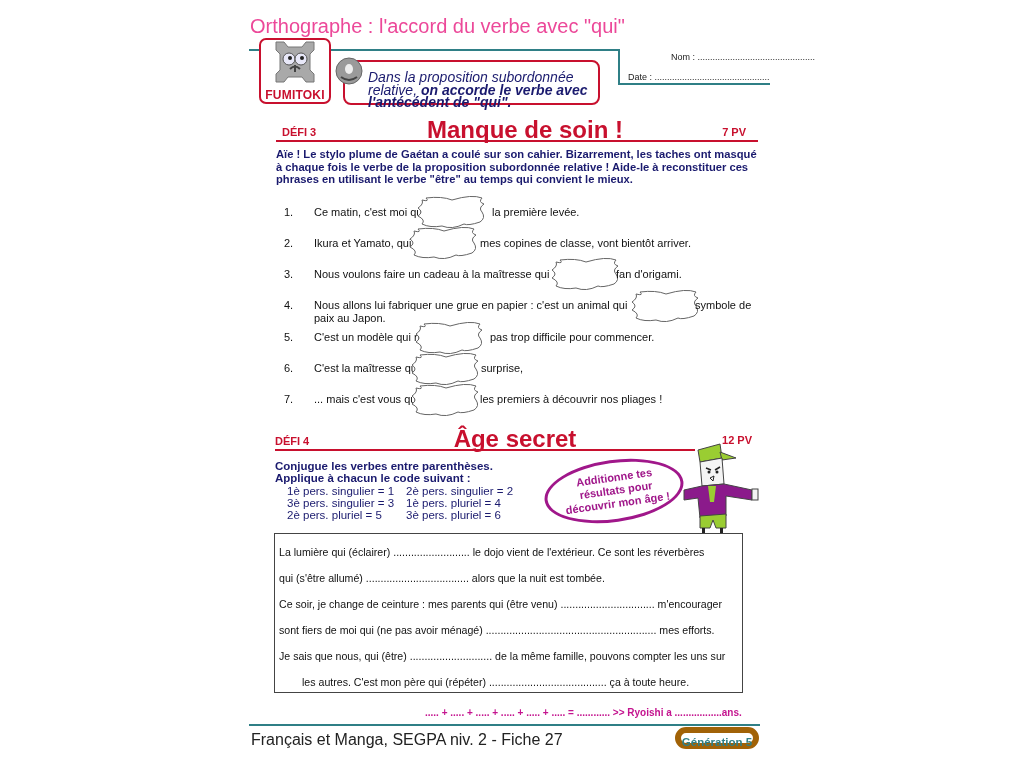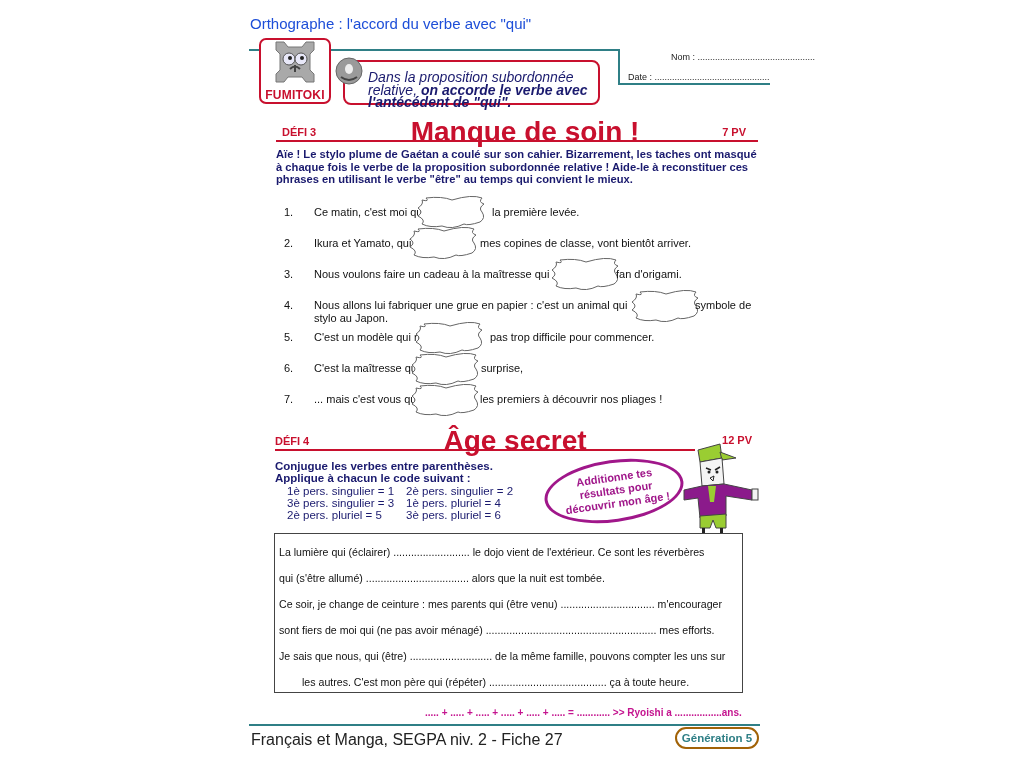--- a/index.html
+++ b/index.html
@@ -1,21 +1,21 @@
 <!DOCTYPE html>
 <html><head>
 <meta charset="utf-8">
 <style>
   * { box-sizing: border-box; margin: 0; padding: 0; }
   body {
     width: 1024px; height: 768px; background: #ffffff; position: relative; overflow: hidden;
     font-family: "Liberation Sans", "DejaVu Sans", sans-serif; color: #111;
   }
   .abs { position: absolute; }
-  .page-title { left: 250px; top: 15px; font-size: 15px; color: #1d4ed8; }
+  .page-title { left: 250px; top: 15px; font-size: 20px; color: #ec4899; }
 
   
   .teal-line { background: #2f7f86; height: 2px; }
   .teal-v { background: #2f7f86; width: 2px; }
 
   
   .fumi-box {
     left: 259px; top: 38px; width: 72px; height: 66px; border: 2px solid #c8102e;
     border-radius: 7px; background: #fff;
   }
@@ -28,21 +28,21 @@
   }
   .tip-face { left: 335px; top: 57px; width: 28px; height: 28px; }
   .tip-text { left: 368px; top: 71px; width: 228px; font-size: 14px; line-height: 12.5px; color: #1a1a6e; font-style: italic; }
   .tip-text b { font-weight: bold; }
 
   .name-line { left: 628px; top: 52px; font-size: 9px; color: #222; white-space: nowrap; padding-left: 43px; }
   .date-line { left: 628px; top: 72px; font-size: 9px; color: #222; white-space: nowrap; }
 
   
   .defi-label { font-size: 11px; font-weight: bold; color: #c8102e; }
-  .defi-title { font-size: 28px; font-weight: bold; color: #c8102e; text-align: center; }
+  .defi-title { font-size: 24px; font-weight: bold; color: #c8102e; text-align: center; }
   .defi-pv { font-size: 11px; font-weight: bold; color: #c8102e; text-align: right; }
   .red-rule { background: #c8102e; height: 2px; }
 
   .intro { font-size: 11.2px; font-weight: bold; color: #1a1a6e; line-height: 12.5px; }
 
   .item-num { font-size: 11px; color: #111; }
   .item-text { font-size: 11px; color: #111; white-space: nowrap; }
   .blot { position: absolute; width: 80px; height: 36px; }
 
   .code-line { font-size: 11.5px; color: #1a1a6e; line-height: 12.5px; white-space: nowrap; }
@@ -53,21 +53,21 @@
     transform: rotate(-8deg); background: #fff;
   }
   .bubble-text { left: 556px; top: 471px; width: 120px; text-align: center; font-size: 11px; line-height: 13px; font-weight: bold; color: #a0178a; transform: rotate(-8deg); }
 
   .exercise-box { left: 274px; top: 533px; width: 469px; height: 160px; border: 1.5px solid #444; background: #fff; }
   .ex-line { font-size: 10.6px; color: #111; white-space: nowrap; }
 
   .sum-line { left: 425px; top: 707px; font-size: 10px; font-weight: bold; color: #c4148f; white-space: nowrap; }
   .footer-text { left: 251px; top: 731px; font-size: 16px; color: #222; }
   .gen-badge {
-    left: 675px; top: 727px; width: 84px; height: 22px; border: 2px solid #a16207; border-radius: 11px;
+    left: 675px; top: 727px; width: 84px; height: 22px; border: 6px solid #a16207; border-radius: 11px;
     font-size: 11.5px; font-weight: bold; color: #2f7f86; text-align: center; line-height: 18px;
   }
 </style>
 </head>
 <body>
 
 <div class="abs page-title">Orthographe : l'accord du verbe avec "qui"</div>
 
 <div class="abs teal-line" style="left:249px; top:49px; width:12px;"></div>
 <div class="abs teal-line" style="left:329px; top:49px; width:291px;"></div>
@@ -131,21 +131,21 @@
     <path d="M14 4 Q30 2 40 6 Q60 0 70 4 Q66 8 72 10 Q66 14 70 18 Q74 24 68 28 Q56 32 52 30 Q40 36 30 32 Q18 34 10 30 Q14 26 6 22 Q12 18 6 14 Q12 10 10 6 Q18 8 14 4 Z" fill="#fff" stroke="#666" stroke-width="1"></path>
   </svg>
 <div class="abs item-text" style="left:616px; top:268px;">fan d'origami.</div>
 
 <div class="abs item-num" style="left:284px; top:299px;">4.</div>
 <div class="abs item-text" style="left:314px; top:299px;">Nous allons lui fabriquer une grue en papier : c'est un animal qui</div>
 <svg class="blot" style="left:626px; top:288px;" viewBox="0 0 80 36">
     <path d="M14 4 Q30 2 40 6 Q60 0 70 4 Q66 8 72 10 Q66 14 70 18 Q74 24 68 28 Q56 32 52 30 Q40 36 30 32 Q18 34 10 30 Q14 26 6 22 Q12 18 6 14 Q12 10 10 6 Q18 8 14 4 Z" fill="#fff" stroke="#666" stroke-width="1"></path>
   </svg>
 <div class="abs item-text" style="left:695px; top:299px;">symbole de</div>
-<div class="abs item-text" style="left:314px; top:312px;">stylo au Japon.</div>
+<div class="abs item-text" style="left:314px; top:312px;">paix au Japon.</div>
 
 <div class="abs item-num" style="left:284px; top:331px;">5.</div>
 <div class="abs item-text" style="left:314px; top:331px;">C'est un modèle qui n'</div>
 <svg class="blot" style="left:410px; top:320px;" viewBox="0 0 80 36">
     <path d="M14 4 Q30 2 40 6 Q60 0 70 4 Q66 8 72 10 Q66 14 70 18 Q74 24 68 28 Q56 32 52 30 Q40 36 30 32 Q18 34 10 30 Q14 26 6 22 Q12 18 6 14 Q12 10 10 6 Q18 8 14 4 Z" fill="#fff" stroke="#666" stroke-width="1"></path>
   </svg>
 <div class="abs item-text" style="left:490px; top:331px;">pas trop difficile pour commencer.</div>
 
 <div class="abs item-num" style="left:284px; top:362px;">6.</div>
 <div class="abs item-text" style="left:314px; top:362px;">C'est la maîtresse qui</div>

